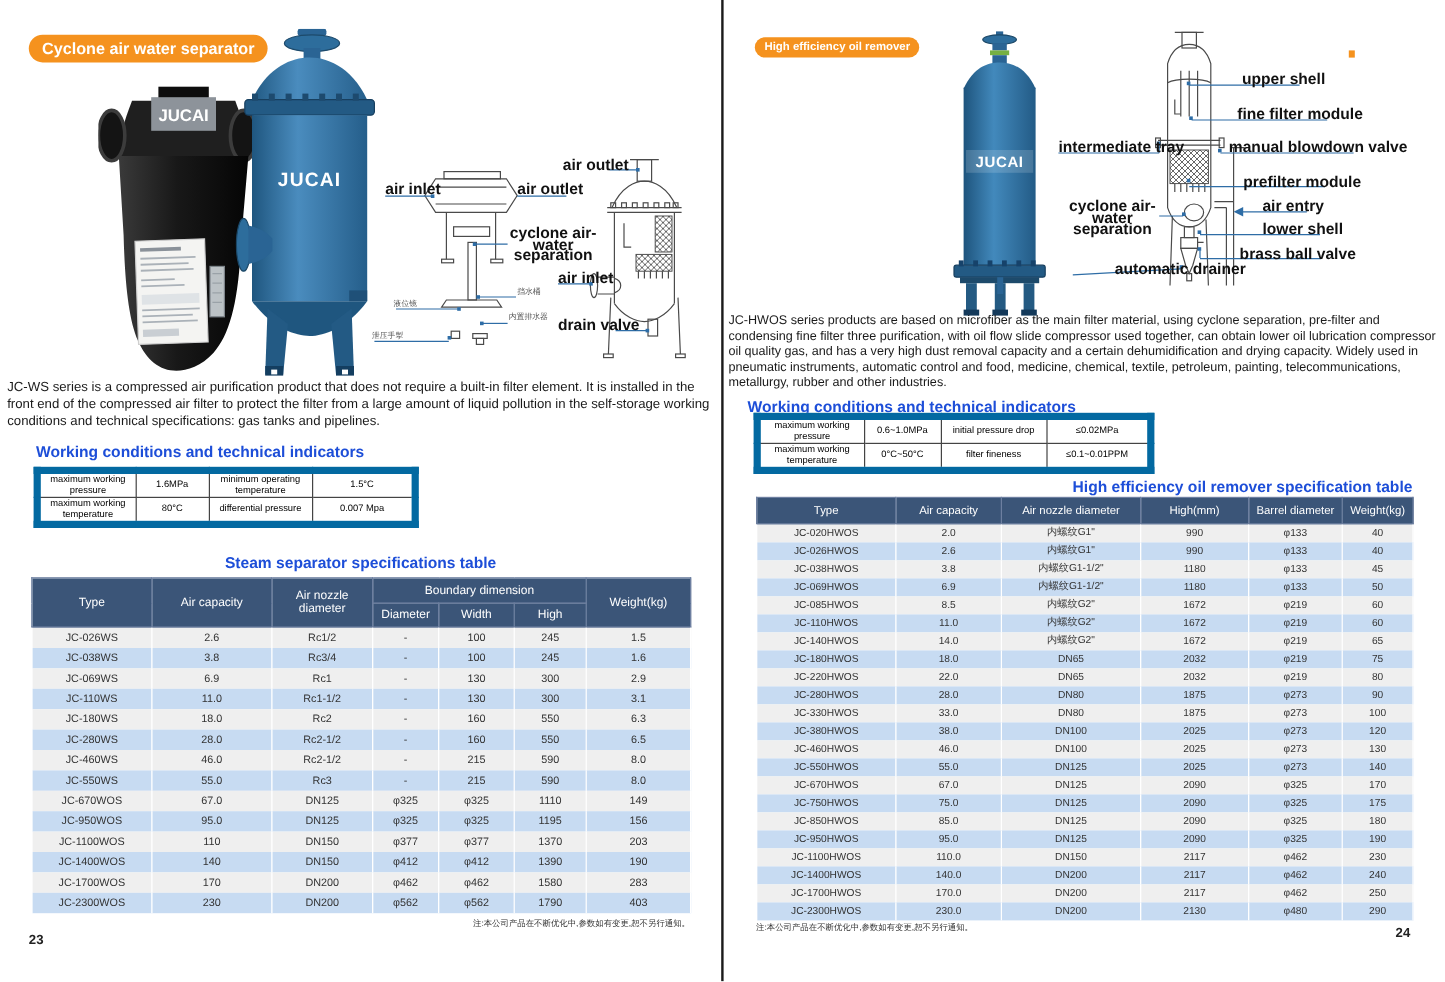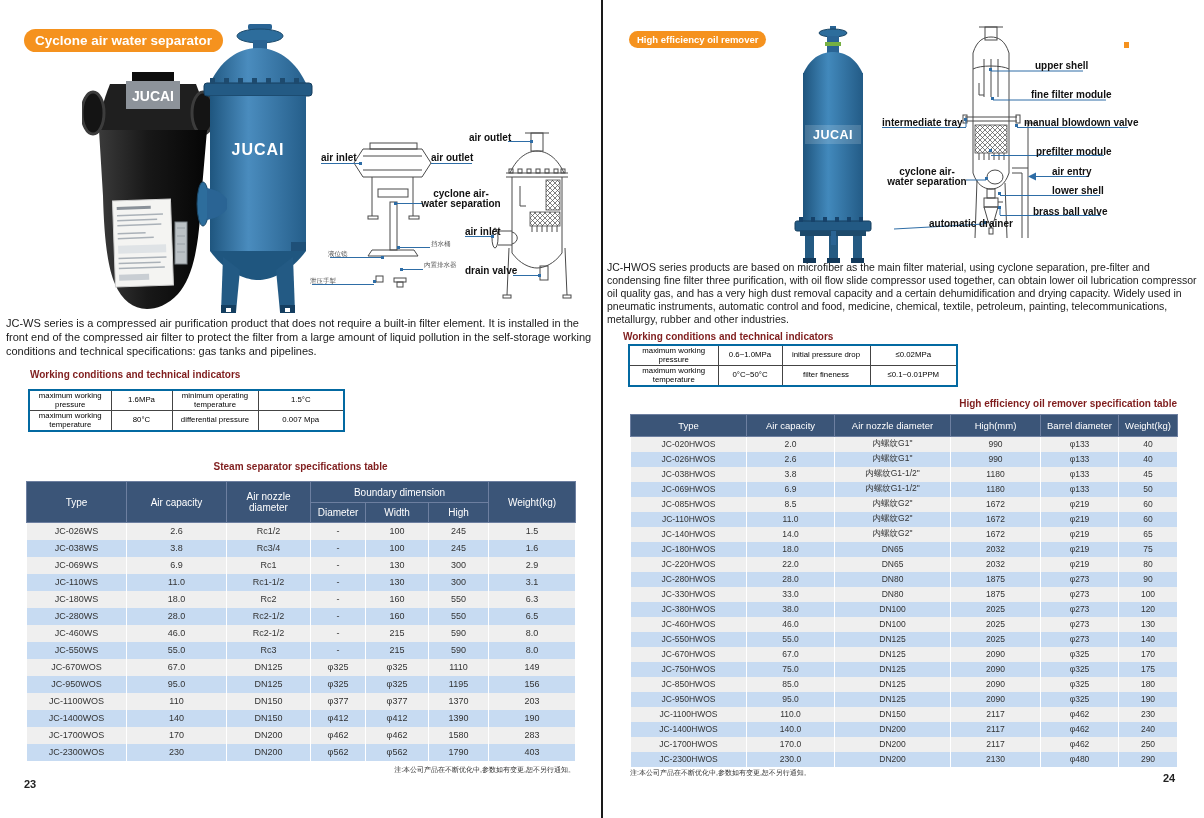--- a/index.html
+++ b/index.html
@@ -9,32 +9,32 @@
   .abs { position:absolute; }
   .badge { background:#F5921E; color:#fff; font-weight:bold; border-radius:13px;
            display:inline-block; white-space:nowrap; }
   .badge-lg { font-size:13.5px; padding:4px 11px; }
   .badge-sm { font-size:9.5px; padding:3px 8px; }
 
   .desc { color:#1a1a1a; }
   .desc-left  { font-size:11px;   line-height:14px;   width:594px; }
   .desc-right { font-size:10.5px; line-height:13px;   width:596px; }
 
-  .sect-title { font-weight:bold; color:#7f1d1d; font-size:10px; white-space:nowrap; }
+  .sect-title { font-weight:bold; color:#1d4ed8; font-size:13px; white-space:nowrap; }
 
   
-  .dlabel { font-size:10px; font-weight:bold; color:#111; white-space:nowrap; line-height:9.5px; }
+  .dlabel { font-size:13px; font-weight:bold; color:#111; white-space:nowrap; line-height:9.5px; }
   .dlabel-cn { font-size:6.5px; font-weight:normal; color:#555; }
   .dlabel-center { text-align:center; white-space:normal; }
 
   
   table.cond { border-collapse:collapse; table-layout:fixed; background:#fff; }
   table.cond td { border:1px solid #444; text-align:center; vertical-align:middle;
                   font-size:7.8px; line-height:8.6px; color:#000; height:20px; padding:1px 2px; }
-  table.cond { border:2px solid #0369a1; }
+  table.cond { border:6px solid #0369a1; }
 
   
   table.spec { border-collapse:collapse; table-layout:fixed; }
   table.spec th { background:#3B5578; color:#fff; font-weight:normal; text-align:center;
                   vertical-align:middle; border:1px solid #6d7fa0; padding:1px 2px; }
   table.spec-l th { font-size:10px;  }
   table.spec-r th { font-size:9.5px; }
   table.spec td { text-align:center; vertical-align:middle; color:#333;
                   border-left:1px solid #fff; border-right:1px solid #fff; padding:0 2px; }
   table.spec-l td { font-size:9px;   height:17px; }

